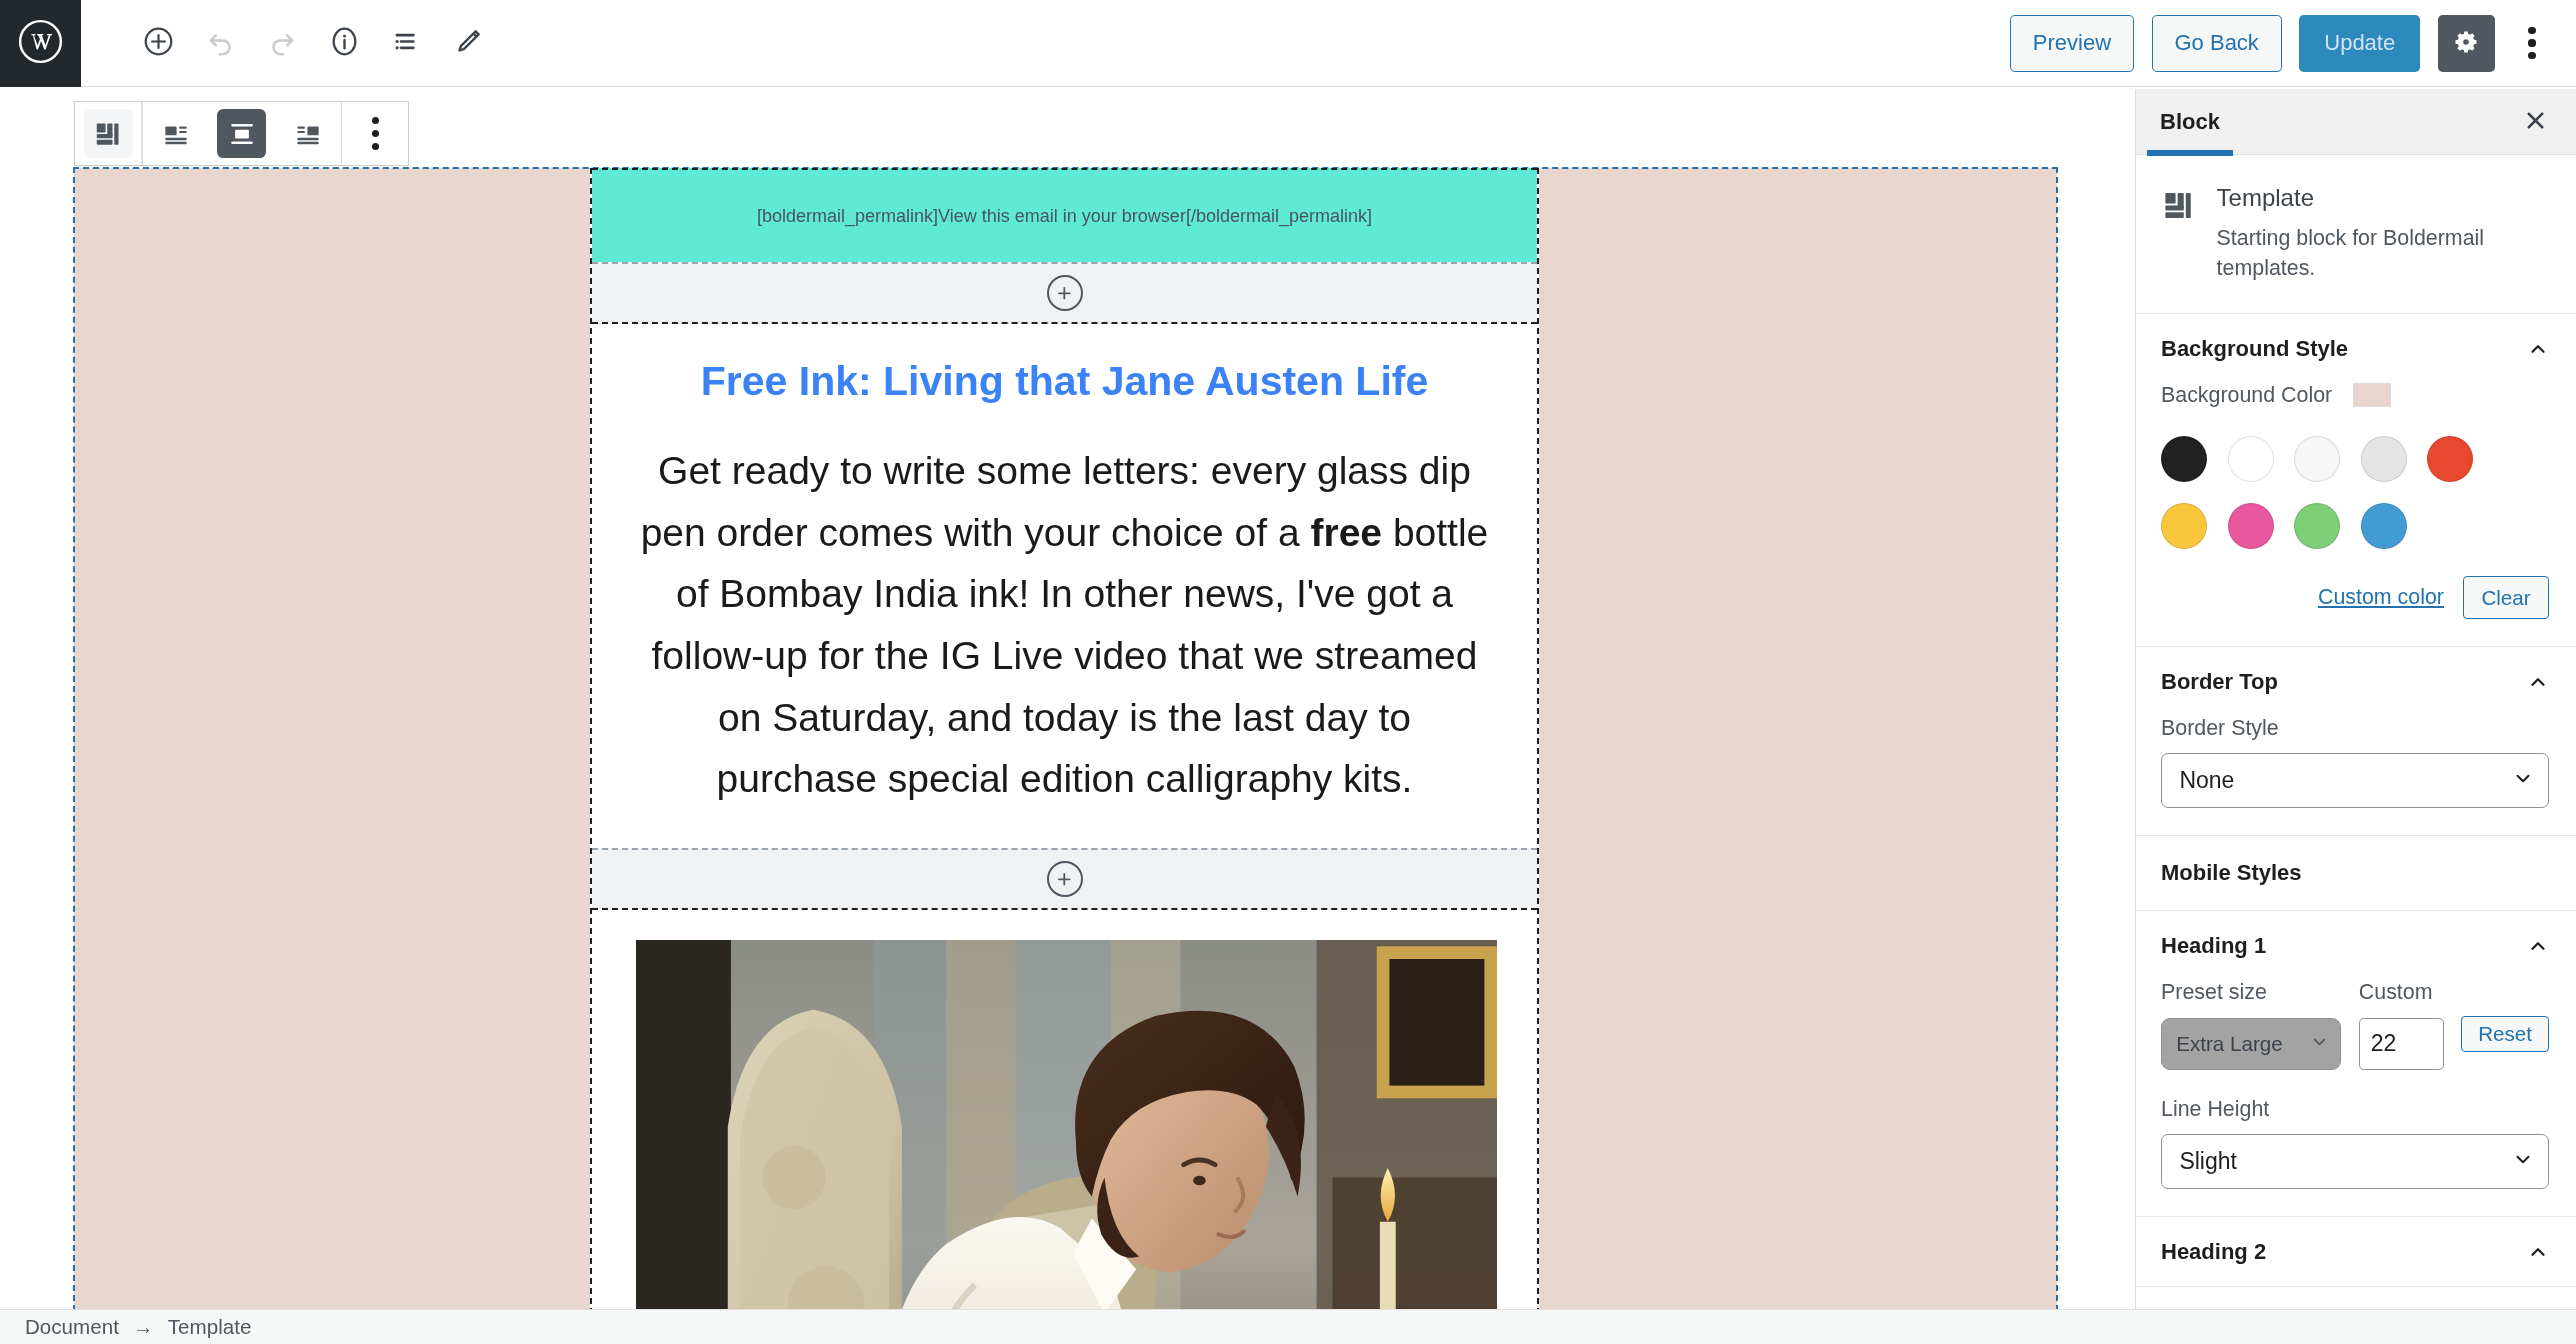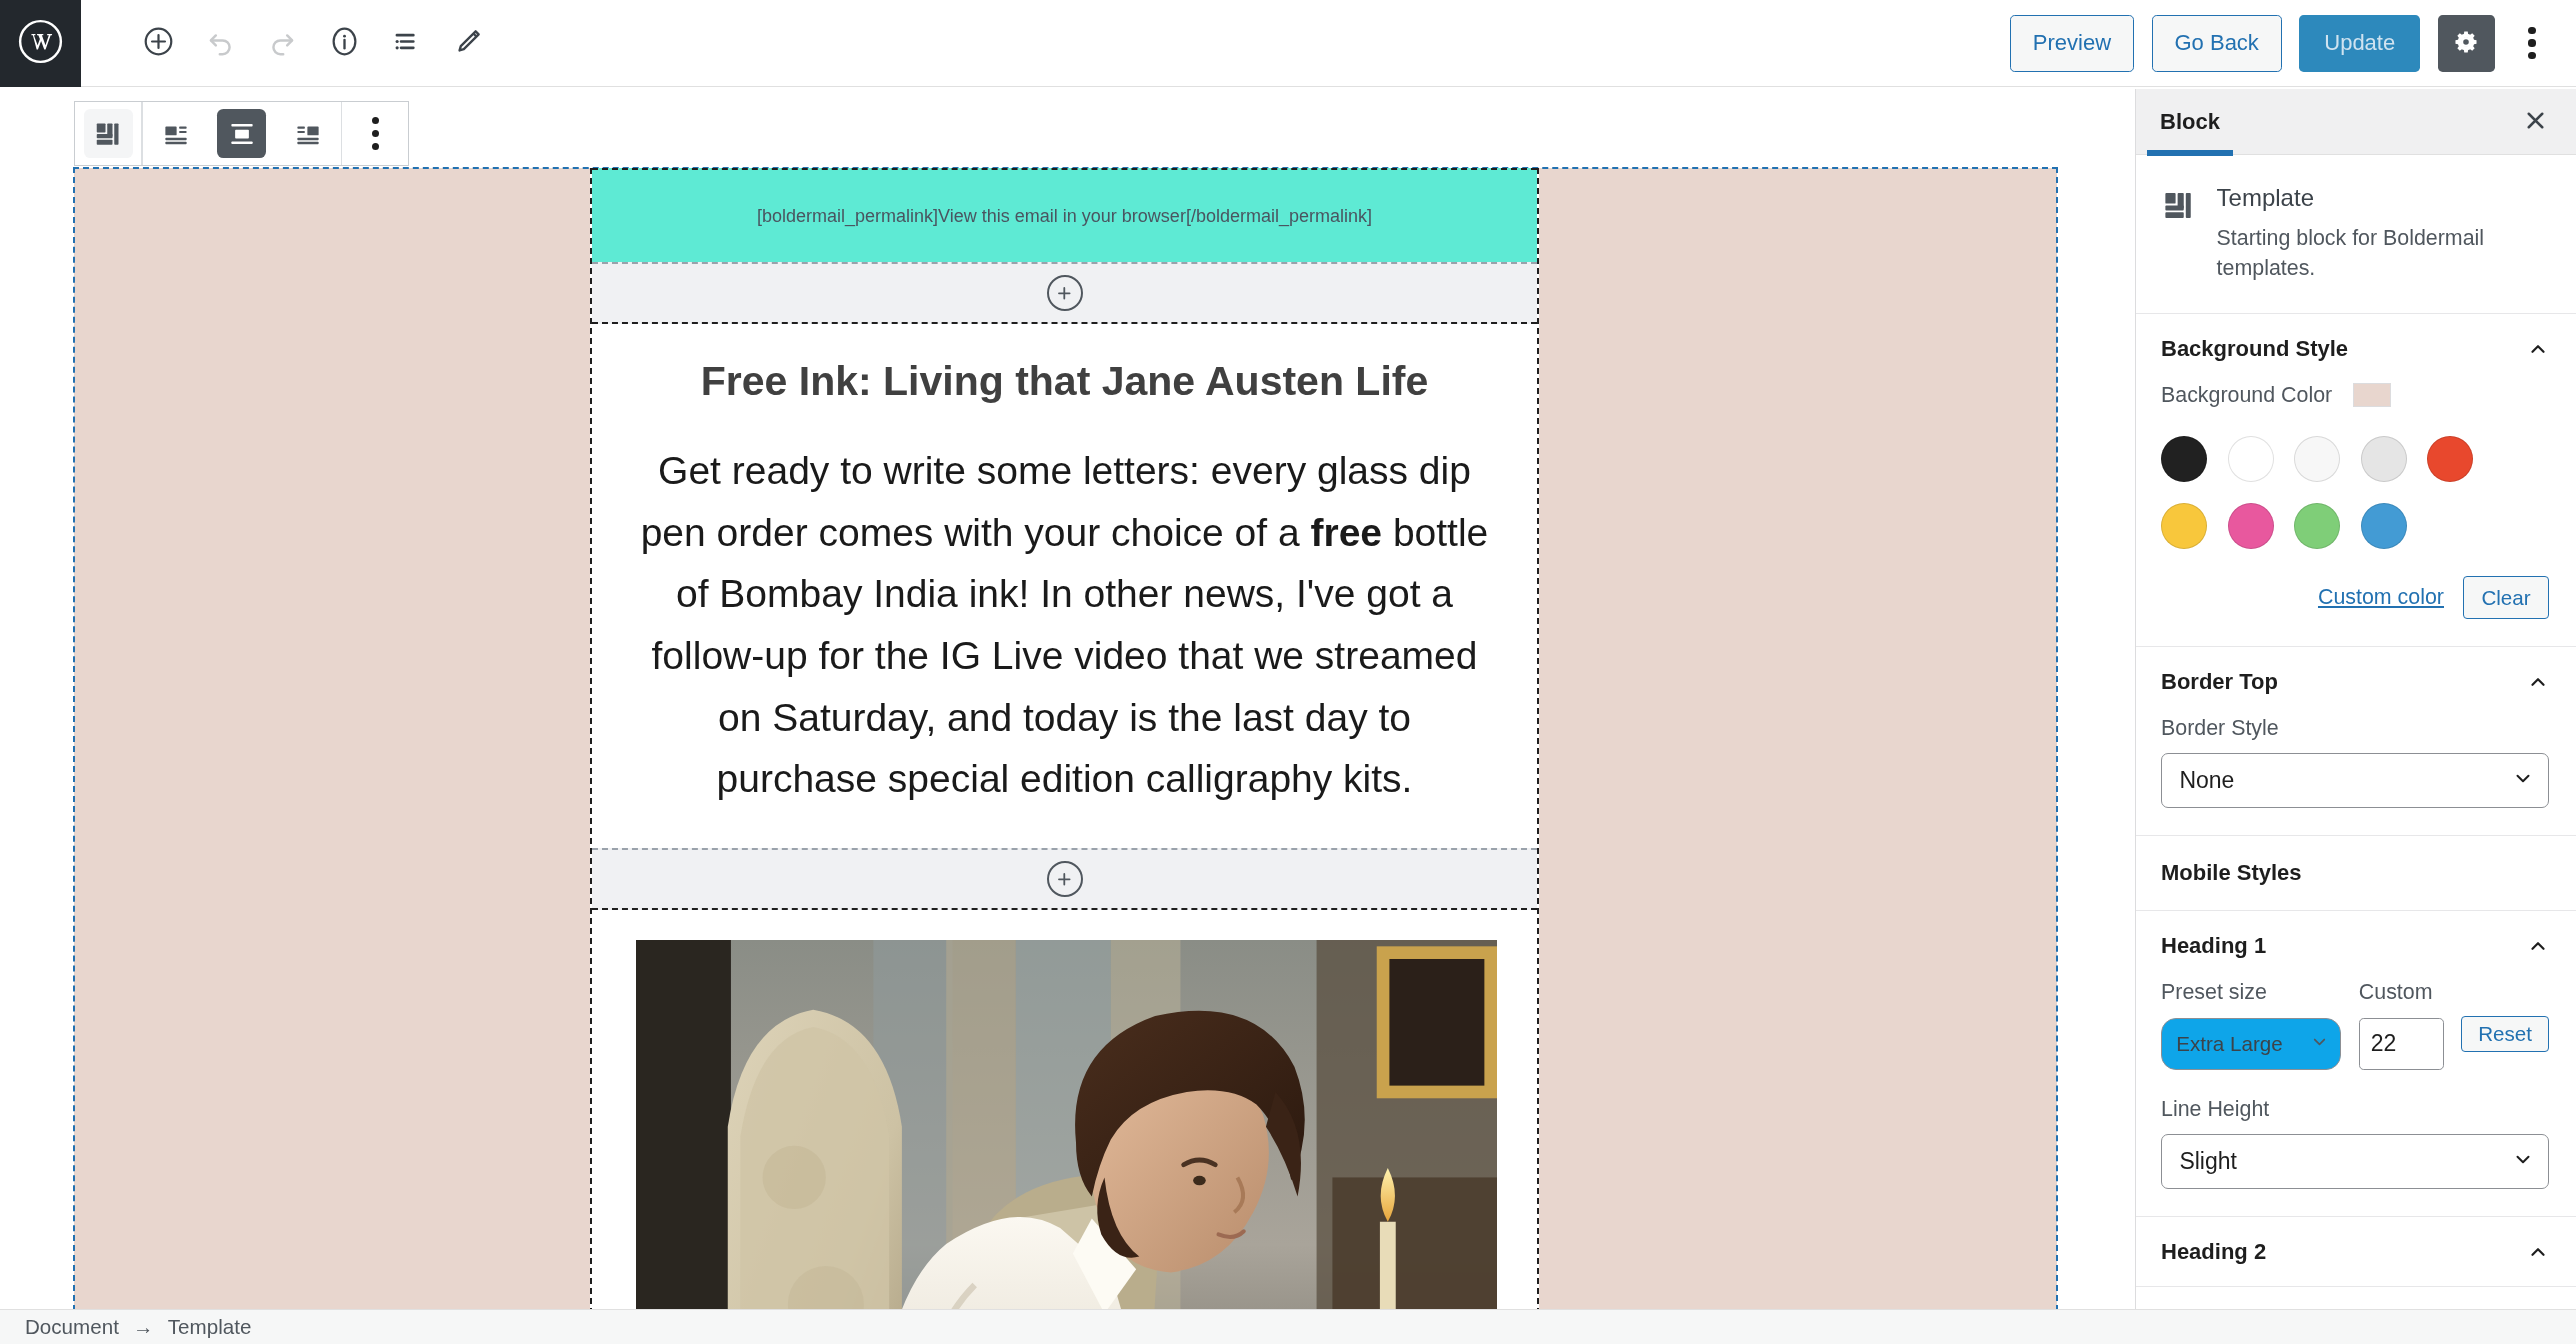--- a/index.html
+++ b/index.html
@@ -133,21 +133,21 @@
   }
   .inserter-plus svg { width: 20.6px; height: 20.6px; }
 
   .blk-content {
     padding: 32px 44px 38px 44px;
     border-top: none; border-bottom: none;
     background: #ffffff;
   }
   .email-h1 {
     text-align: center; font-size: 41px; font-weight: bold;
-    color: #404040; line-height: 1.25; margin-bottom: 33px;
+    color: #3b82f6; line-height: 1.25; margin-bottom: 33px;
     font-family: "Liberation Sans", sans-serif;
   }
   .email-p {
     text-align: center; font-size: 39px; line-height: 1.58;
     color: #1a1a1a; font-family: "Liberation Sans", sans-serif;
   }
   .email-p b { font-weight: bold; }
 
   .blk-image {
     border-top: none; border-bottom: none; background: #ffffff;
@@ -232,22 +232,22 @@
   }
   .select-box svg { width: 22px; height: 22px; flex: 0 0 auto; }
 
   .panel-plain { padding: 24px 27px 24px 25px; border-bottom: 1.6px solid #e7e7e9; }
 
   .h1-grid { display: flex; gap: 17.4px; align-items: flex-start; }
   .h1-col-preset { flex: 1 1 auto; }
   .h1-col-custom { flex: 0 0 auto; width: 85px; }
   .h1-col-reset { flex: 0 0 auto; margin-top: 36px; }
   .select-small {
-    width: 100%; height: 52px; background: #0ea5e9;
-    border: 1.6px solid #8c8f94; border-radius: 15px;
+    width: 100%; height: 52px; background: #a3a3a3;
+    border: 1.6px solid #8c8f94; border-radius: 9px;
     display: flex; align-items: center; justify-content: space-between;
     padding: 0 11px 0 14.2px; font-size: 20.6px; color: #3c434a; cursor: pointer;
     margin-top: 12.7px;
   }
   .select-small svg { width: 19px; height: 19px; }
   .num-input {
     width: 85px; height: 52px; background: #ffffff;
     border: 1.6px solid #8c8f94; border-radius: 4.7px;
     font-size: 23px; color: #1e1e1e; padding: 0 11px;
     margin-top: 12.7px; font-family: "Liberation Sans", sans-serif;

